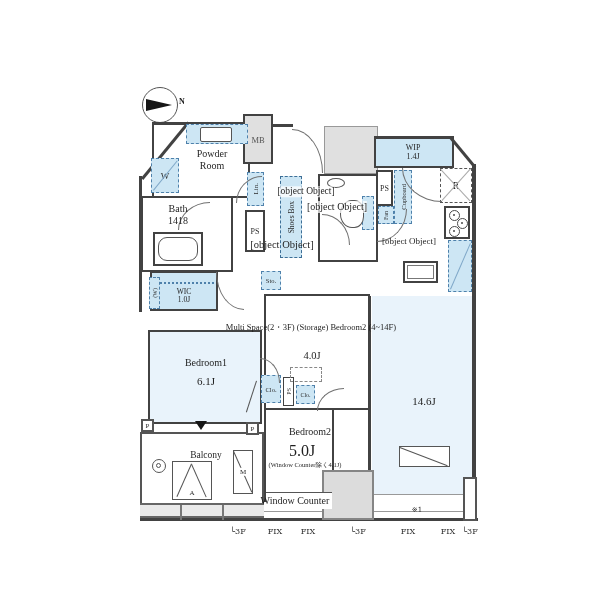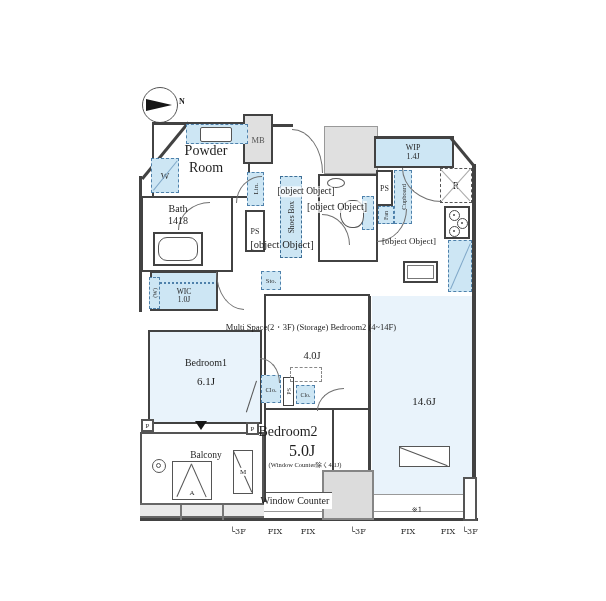--- a/index.html
+++ b/index.html
@@ -166,39 +166,39 @@
   <div class="arc" style="left:292px;top:129px;width:31px;height:44px;border-width:1.3px 1.3px 0 0;border-top-right-radius:100% 100%;"></div>
   <div class="arc" style="left:236px;top:176px;width:26px;height:27px;border-width:1.3px 0 0 1.3px;border-top-left-radius:100% 100%;"></div>
   <div class="arc" style="left:178px;top:202px;width:32px;height:28px;border-width:1.3px 0 0 1.3px;border-top-left-radius:100% 100%;"></div>
   <div class="arc" style="left:322px;top:214px;width:28px;height:31px;border-width:1.3px 1.3px 0 0;border-top-right-radius:100% 100%;"></div>
   <div class="arc" style="left:402px;top:168px;width:40px;height:34px;border-width:0 0 1.3px 1.3px;border-bottom-left-radius:100% 100%;"></div>
   <div class="arc" style="left:377px;top:209px;width:30px;height:33px;border-width:0 1.3px 1.3px 0;border-bottom-right-radius:100% 100%;"></div>
   <div class="arc" style="left:216px;top:272px;width:28px;height:38px;border-width:0 0 1.3px 1.3px;border-bottom-left-radius:100% 100%;"></div>
   <div class="arc" style="left:260px;top:358px;width:20px;height:25px;border-width:1.3px 1.3px 0 0;border-top-right-radius:100% 100%;"></div>
   <div class="arc" style="left:317px;top:388px;width:27px;height:23px;border-width:1.3px 0 0 1.3px;border-top-left-radius:100% 100%;"></div>
 
-  <div class="lbl" style="left:206px;top:160px;font-size:14px;">Powder
+  <div class="lbl" style="left:212px;top:160px;font-size:10px;">Powder
 Room</div>
   <div class="lbl" style="left:178px;top:215px;font-size:10px;">Bath
 1418</div>
   <div class="lbl nw" style="left:306px;top:192px;font-size:9.5px;background:rgba(255,255,255,.75);">[object Object]</div>
   <div class="lbl" style="left:282px;top:245px;font-size:10.5px;">[object Object]</div>
   <div class="lbl" style="left:337px;top:207px;font-size:10px;background:rgba(255,255,255,.7);">[object Object]</div>
   <div class="lbl" style="left:413px;top:152px;font-size:8px;line-height:1.15;">WIP
 1.4J</div>
   <div class="lbl nw" style="left:409px;top:241px;font-size:9px;">[object Object]</div>
   <div class="lbl" style="left:184px;top:296px;font-size:7.5px;line-height:1.1;">WIC
 1.0J</div>
   <div class="lbl nw" style="left:311px;top:327px;font-size:8.5px;">Multi Space(2・3F)
 (Storage)
 Bedroom2 (4~14F)</div>
   <div class="lbl" style="left:312px;top:356px;font-size:10.5px;">4.0J</div>
   <div class="lbl" style="left:206px;top:363px;font-size:10px;">Bedroom1</div>
   <div class="lbl" style="left:206px;top:382px;font-size:11px;">6.1J</div>
-  <div class="lbl" style="left:288px;top:432px;font-size:14px;">Bedroom2</div>
+  <div class="lbl" style="left:310px;top:432px;font-size:10px;">Bedroom2</div>
   <div class="lbl" style="left:302px;top:451px;font-size:16px;">5.0J</div>
   <div class="lbl nw" style="left:305px;top:465px;font-size:6.5px;">(Window Counter除く4.1J)</div>
   <div class="lbl nw" style="left:295px;top:501px;font-size:10px;">Window Counter</div>
   <div class="lbl" style="left:424px;top:402px;font-size:11px;">14.6J</div>
   <div class="lbl" style="left:206px;top:456px;font-size:9.5px;">Balcony</div>
 
   <div class="ann" style="left:417px;top:510px;font-size:7px;">※1</div>
   <div class="ann" style="left:238px;top:531px;font-size:8px;">└3F</div>
   <div class="ann" style="left:275px;top:531px;font-size:8px;">FIX</div>
   <div class="ann" style="left:308px;top:531px;font-size:8px;">FIX</div>

